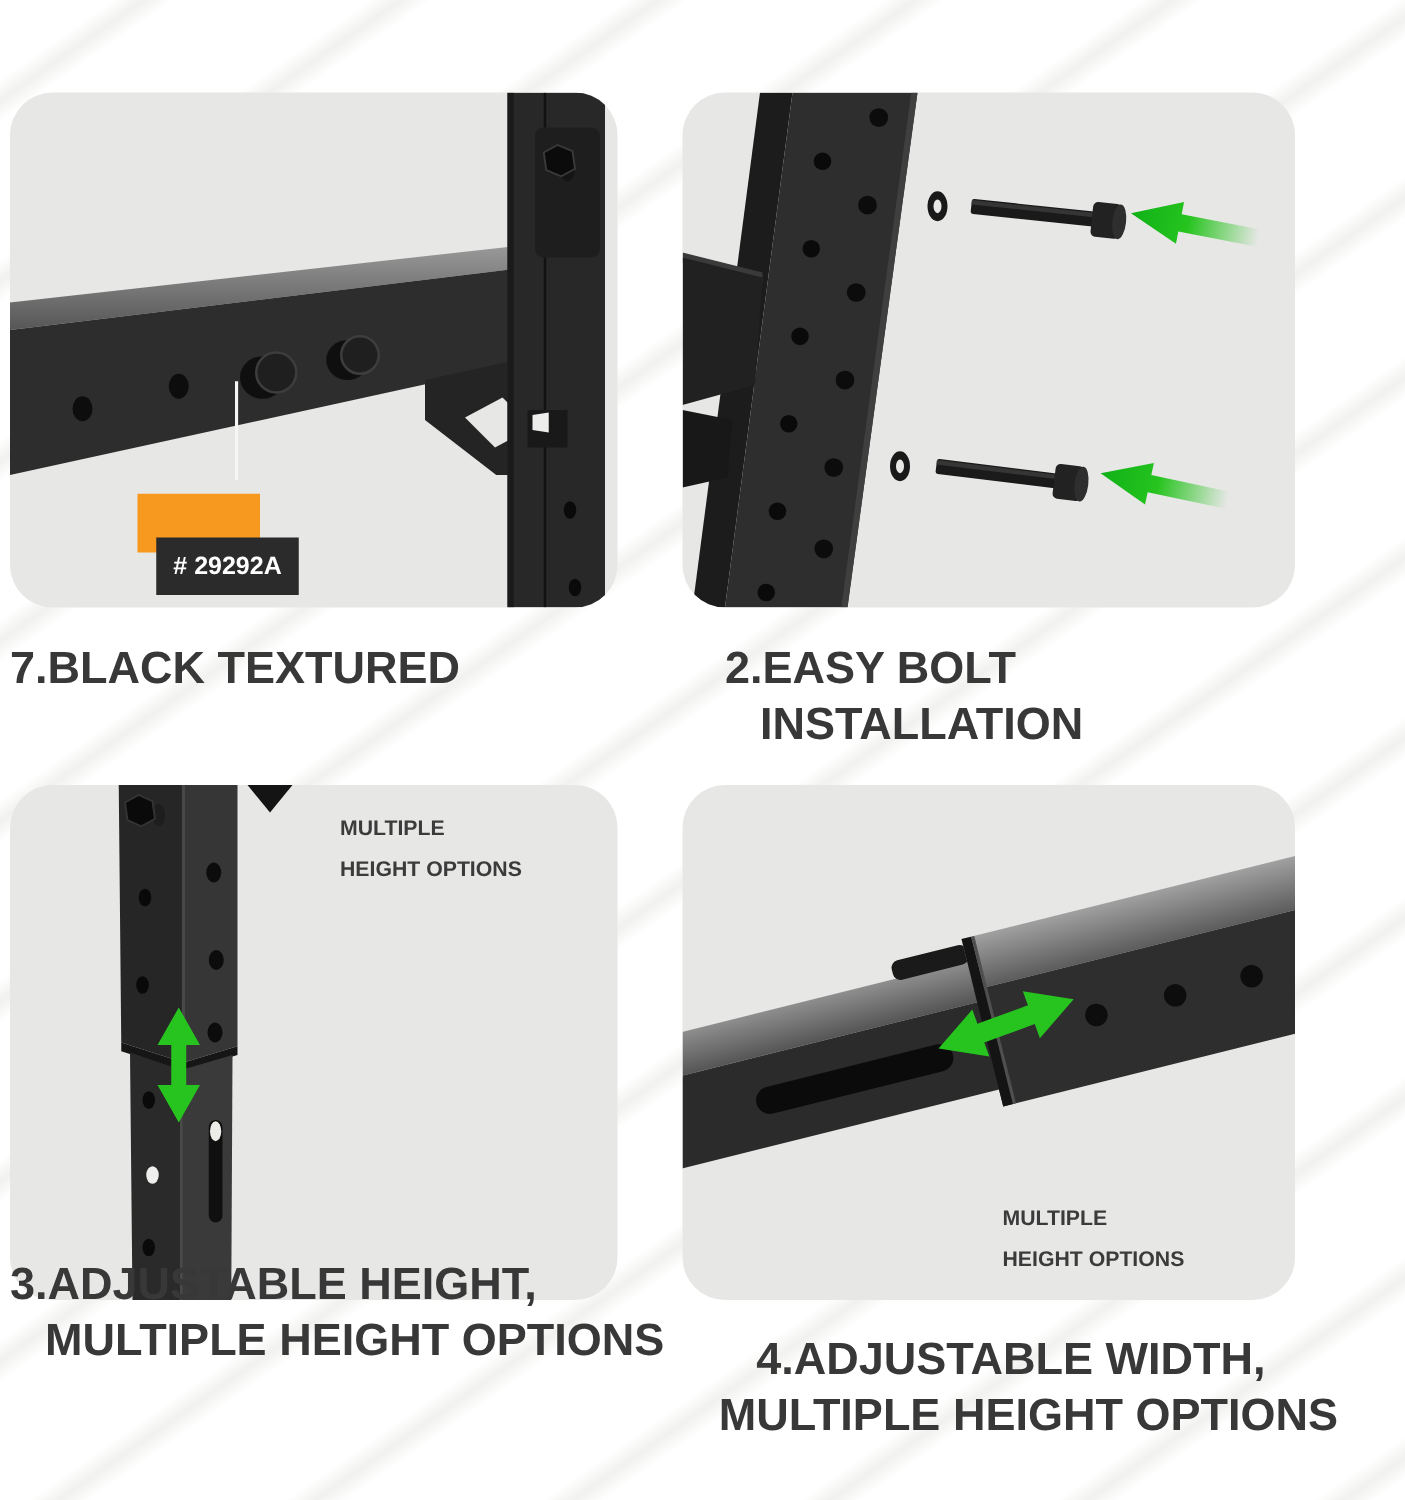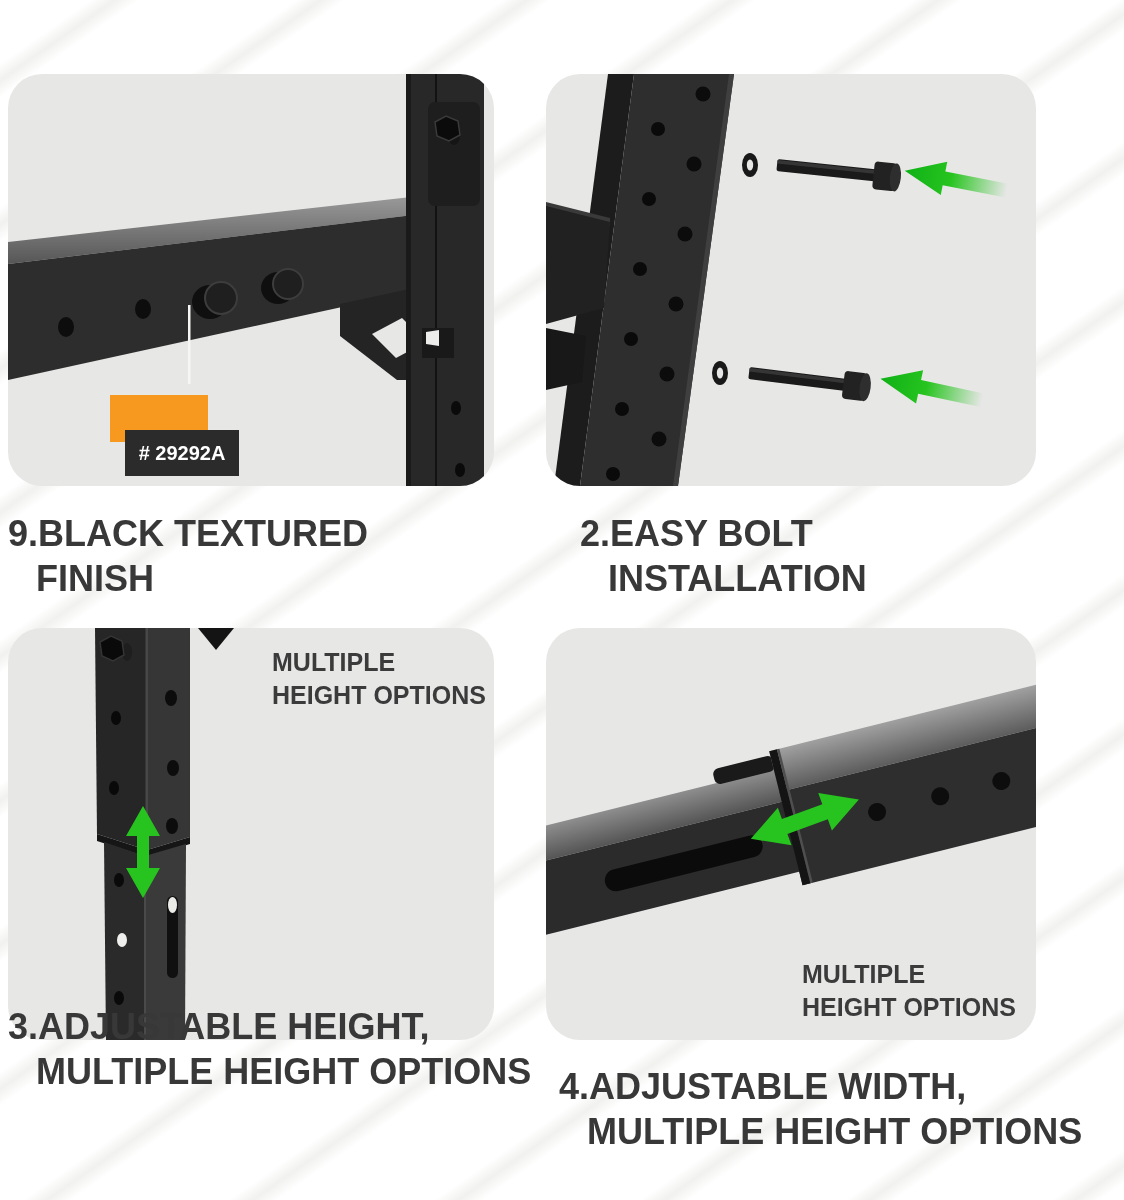--- a/index.html
+++ b/index.html
@@ -27,23 +27,23 @@
   .caption{
     position:absolute;
     font-weight:700;font-size:36px;line-height:45px;
     color:var(--caption-text);letter-spacing:0px;white-space:nowrap;
   }
   .caption .l1{display:block;}
   .caption .l2{display:block;padding-left:28px;}
   #c1{left:8px;  top:511px;}
   #c2{left:547px; top:511px;margin-left:33px;}
   #c3{left:8px;  top:1004px;}
-  #c4{left:559px; top:1064px;}
+  #c4{left:547px; top:1064px;text-align:center;}
   .overlay-label{
-    position:absolute;font-weight:700;font-size:25px;line-height:33px;
+    position:absolute;font-weight:700;font-size:17px;line-height:33px;
     color:var(--overlay-text);white-space:nowrap;
   }
   #p3 .overlay-label{left:264px;top:18px;}
   #p4 .overlay-label{left:256px;top:330px;}
   .tag-orange{
     position:absolute;left:102px;top:321px;width:98px;height:47px;
     background:var(--orange);
   }
   .tag-dark{
     position:absolute;left:117px;top:308px;width:114px;height:46px;
@@ -230,22 +230,21 @@
       </g>
       <polygon transform="translate(198,192) rotate(-20)" points="0,20 36,0 36,12 79,12 79,0 115,20 79,40 79,28 36,28 36,40" style="fill:var(--green)"></polygon>
     </svg>
     <div class="overlay-label">
       <span style="display:block">MULTIPLE</span>
       <span style="display:block">HEIGHT OPTIONS</span>
     </div>
   </section>
 
   <div class="caption" id="c1">
-    <span class="l1">9.BLACK TEXTURED</span>
-    <span class="l2">FINISH</span>
+    <span class="l1">7.BLACK TEXTURED</span>
   </div>
   <div class="caption" id="c2">
     <span class="l1">2.EASY BOLT</span>
     <span class="l2">INSTALLATION</span>
   </div>
   <div class="caption" id="c3">
     <span class="l1">3.ADJUSTABLE HEIGHT,</span>
     <span class="l2">MULTIPLE HEIGHT OPTIONS</span>
   </div>
   <div class="caption" id="c4">

